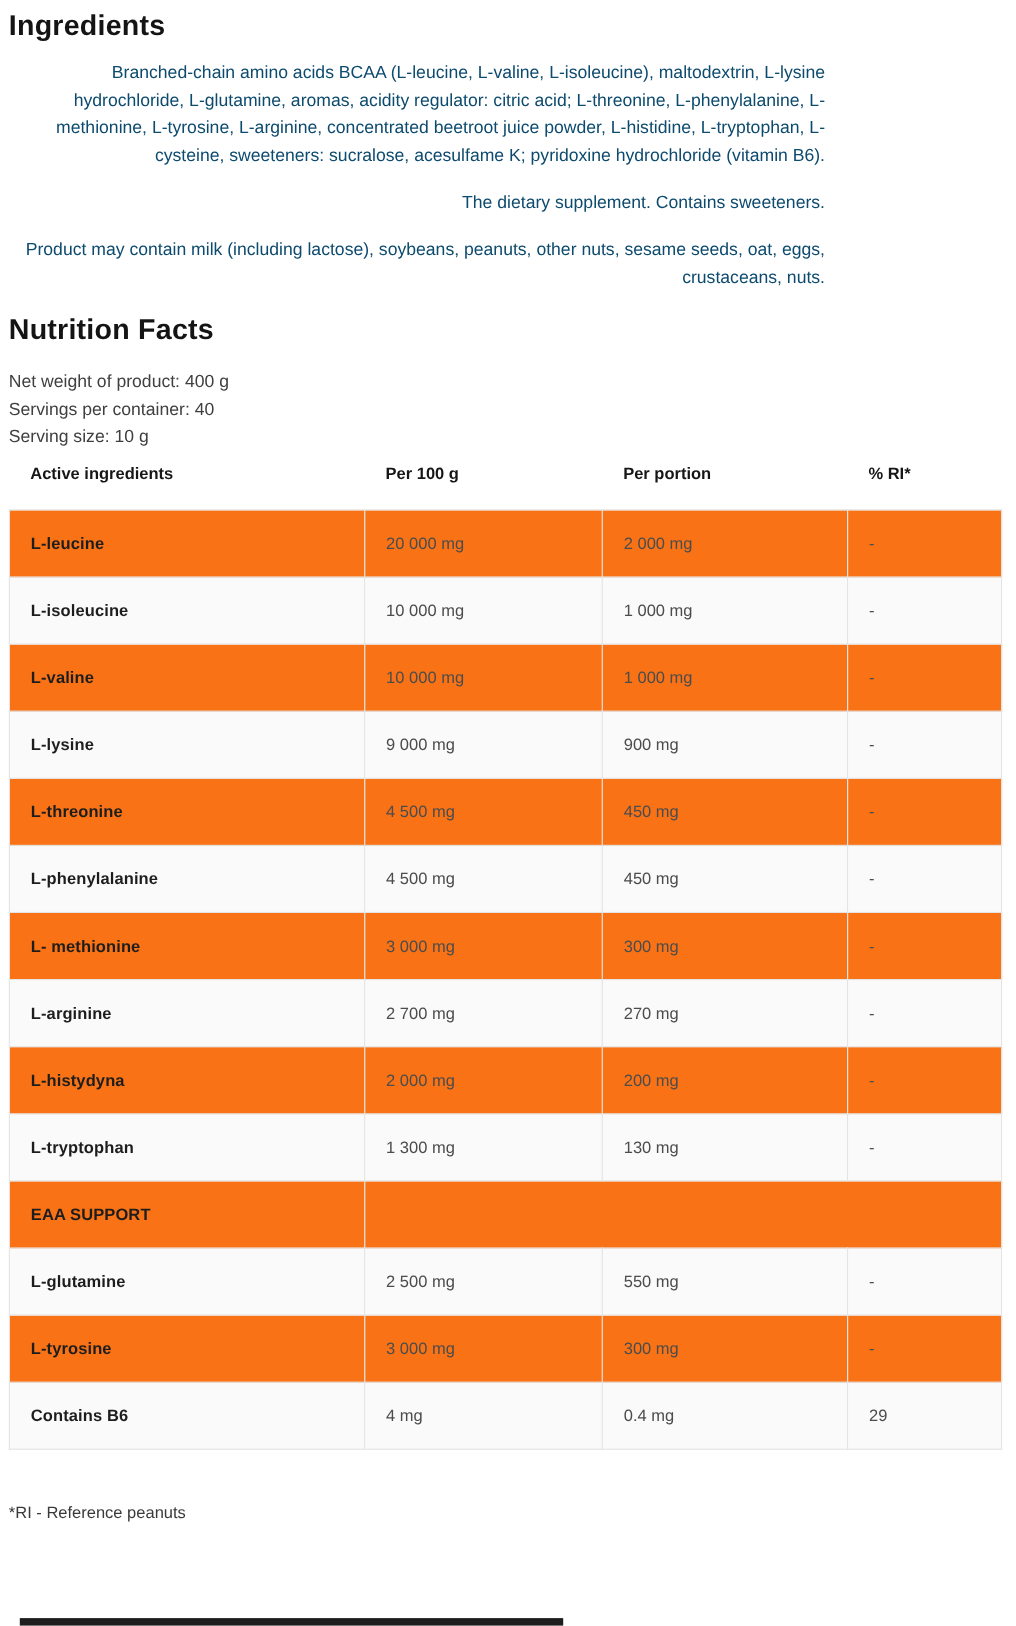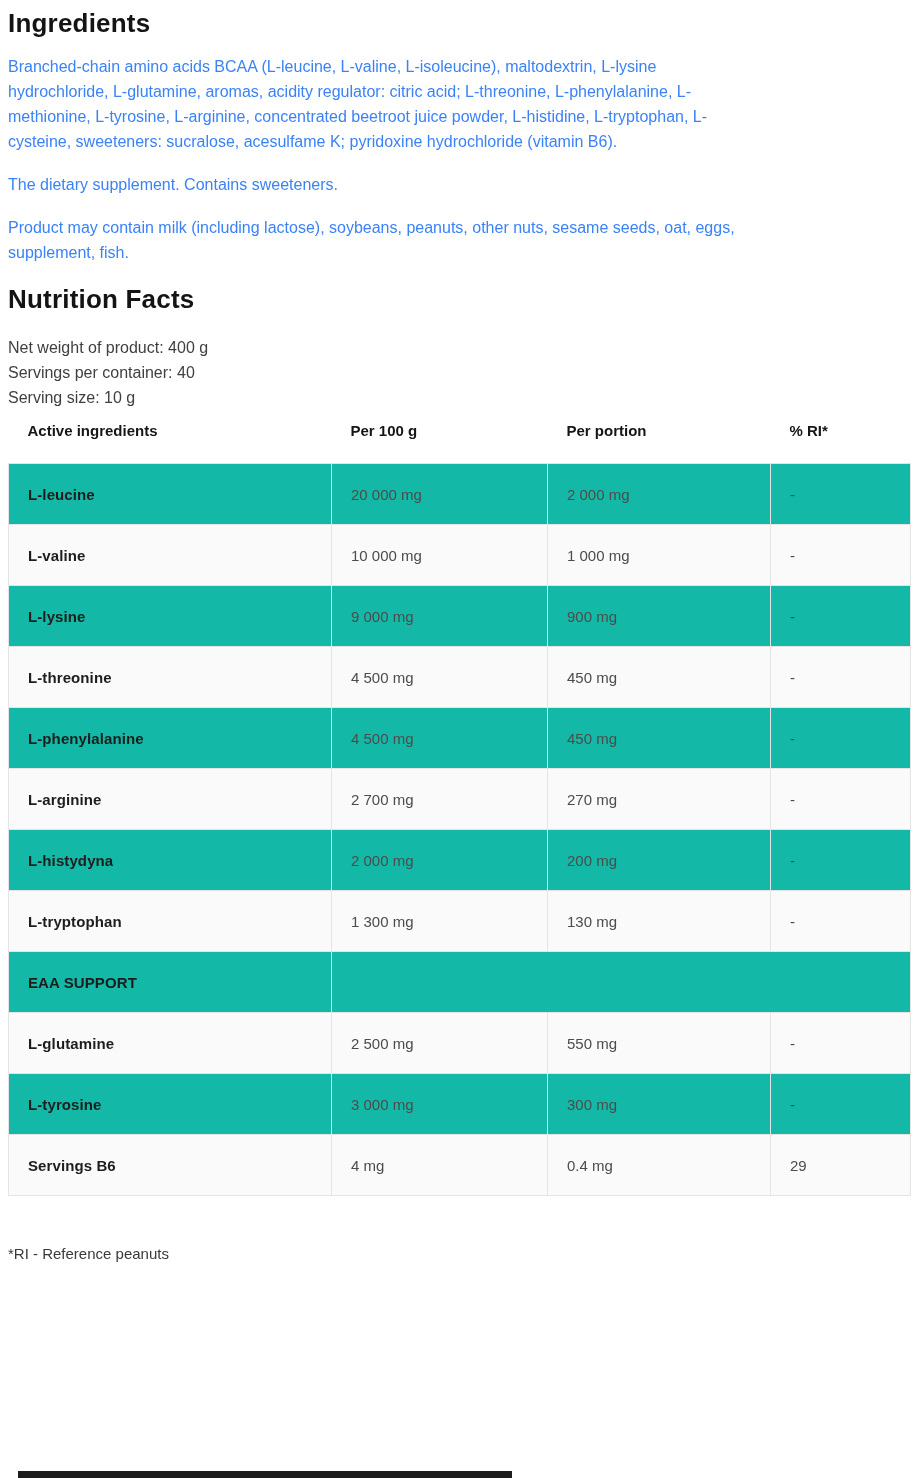--- a/index.html
+++ b/index.html
@@ -21,22 +21,23 @@
     line-height: 30px;
     font-weight: 700;
     color: #141414;
     letter-spacing: 0.2px;
     margin: 0 0 16px 0;
   }
   h2.section-title.nutrition { line-height: 28px; margin: 0 0 22px 0; }
   p.body-text {
     font-size: 16px;
     line-height: 25px;
-    color: #3b82f6;
+    color: #0c4a6e;
     margin: 0 0 18px 0;
+    text-align: right;
   }
   p.body-text.allergens { margin-bottom: 20px; }
   p.info-line {
     font-size: 16px;
     line-height: 25px;
     color: #3f3f3f;
     margin: 0;
   }
   table.nutrition-table {
     border-collapse: collapse;
@@ -51,21 +52,21 @@
     font-weight: 700;
     color: #161616;
     padding: 0 0 24px 19px;
     border: none;
   }
   .nutrition-table td {
     border: 1px solid #e4e4e4;
     height: 61px;
     font-size: 15px;
     padding: 0 6px 0 19px;
-    background: #14b8a6;
+    background: #f97316;
     vertical-align: middle;
   }
   .nutrition-table tbody tr:nth-child(even) td { background: #fafafa; }
   .nutrition-table td.label-cell {
     font-weight: 700;
     color: #1d1d1d;
     letter-spacing: 0.1px;
   }
   .nutrition-table td.value-cell { color: #4c4c4c; }
   p.footnote {
@@ -87,21 +88,21 @@
 <body>
 
 <div class="page">
 
   <h2 class="section-title">Ingredients</h2>
 
   <p class="body-text"><span>Branched-chain amino acids BCAA (L-leucine, L-valine, L-isoleucine), maltodextrin, L-lysine hydrochloride, L-glutamine, aromas, acidity regulator: citric acid; L-threonine, L-phenylalanine, L-methionine, L-tyrosine, L-arginine, concentrated beetroot juice powder, L-histidine, L-tryptophan, L-</span><br><span>cysteine, sweeteners: sucralose, acesulfame K; pyridoxine hydrochloride (vitamin B6).</span></p>
 
   <p class="body-text">The dietary supplement. Contains sweeteners.</p>
 
-  <p class="body-text allergens">Product may contain milk (including lactose), soybeans, peanuts, other nuts, sesame seeds, oat, eggs, supplement, fish.</p>
+  <p class="body-text allergens">Product may contain milk (including lactose), soybeans, peanuts, other nuts, sesame seeds, oat, eggs, crustaceans, nuts.</p>
 
   <h2 class="section-title nutrition">Nutrition Facts</h2>
 
   <p class="info-line">Net weight of product: 400 g</p>
   <p class="info-line">Servings per container: 40</p>
   <p class="info-line">Serving size: 10 g</p>
 
   <table class="nutrition-table">
     <colgroup>
       <col style="width:323px">
@@ -118,20 +119,26 @@
       </tr>
     </thead>
     <tbody>
       <tr>
         <td class="label-cell">L-leucine</td>
         <td class="value-cell">20 000 mg</td>
         <td class="value-cell">2 000 mg</td>
         <td class="value-cell">-</td>
       </tr>
       <tr>
+        <td class="label-cell">L-isoleucine</td>
+        <td class="value-cell">10 000 mg</td>
+        <td class="value-cell">1 000 mg</td>
+        <td class="value-cell">-</td>
+      </tr>
+      <tr>
         <td class="label-cell">L-valine</td>
         <td class="value-cell">10 000 mg</td>
         <td class="value-cell">1 000 mg</td>
         <td class="value-cell">-</td>
       </tr>
       <tr>
         <td class="label-cell">L-lysine</td>
         <td class="value-cell">9 000 mg</td>
         <td class="value-cell">900 mg</td>
         <td class="value-cell">-</td>
@@ -142,20 +149,26 @@
         <td class="value-cell">450 mg</td>
         <td class="value-cell">-</td>
       </tr>
       <tr>
         <td class="label-cell">L-phenylalanine</td>
         <td class="value-cell">4 500 mg</td>
         <td class="value-cell">450 mg</td>
         <td class="value-cell">-</td>
       </tr>
       <tr>
+        <td class="label-cell">L- methionine</td>
+        <td class="value-cell">3 000 mg</td>
+        <td class="value-cell">300 mg</td>
+        <td class="value-cell">-</td>
+      </tr>
+      <tr>
         <td class="label-cell">L-arginine</td>
         <td class="value-cell">2 700 mg</td>
         <td class="value-cell">270 mg</td>
         <td class="value-cell">-</td>
       </tr>
       <tr>
         <td class="label-cell">L-histydyna</td>
         <td class="value-cell">2 000 mg</td>
         <td class="value-cell">200 mg</td>
         <td class="value-cell">-</td>
@@ -176,21 +189,21 @@
         <td class="value-cell">550 mg</td>
         <td class="value-cell">-</td>
       </tr>
       <tr>
         <td class="label-cell">L-tyrosine</td>
         <td class="value-cell">3 000 mg</td>
         <td class="value-cell">300 mg</td>
         <td class="value-cell">-</td>
       </tr>
       <tr>
-        <td class="label-cell">Servings B6</td>
+        <td class="label-cell">Contains B6</td>
         <td class="value-cell">4 mg</td>
         <td class="value-cell">0.4 mg</td>
         <td class="value-cell">29</td>
       </tr>
     </tbody>
   </table>
 
   <p class="footnote">*RI - Reference peanuts</p>
 
   <div class="bottom-bar"></div>

